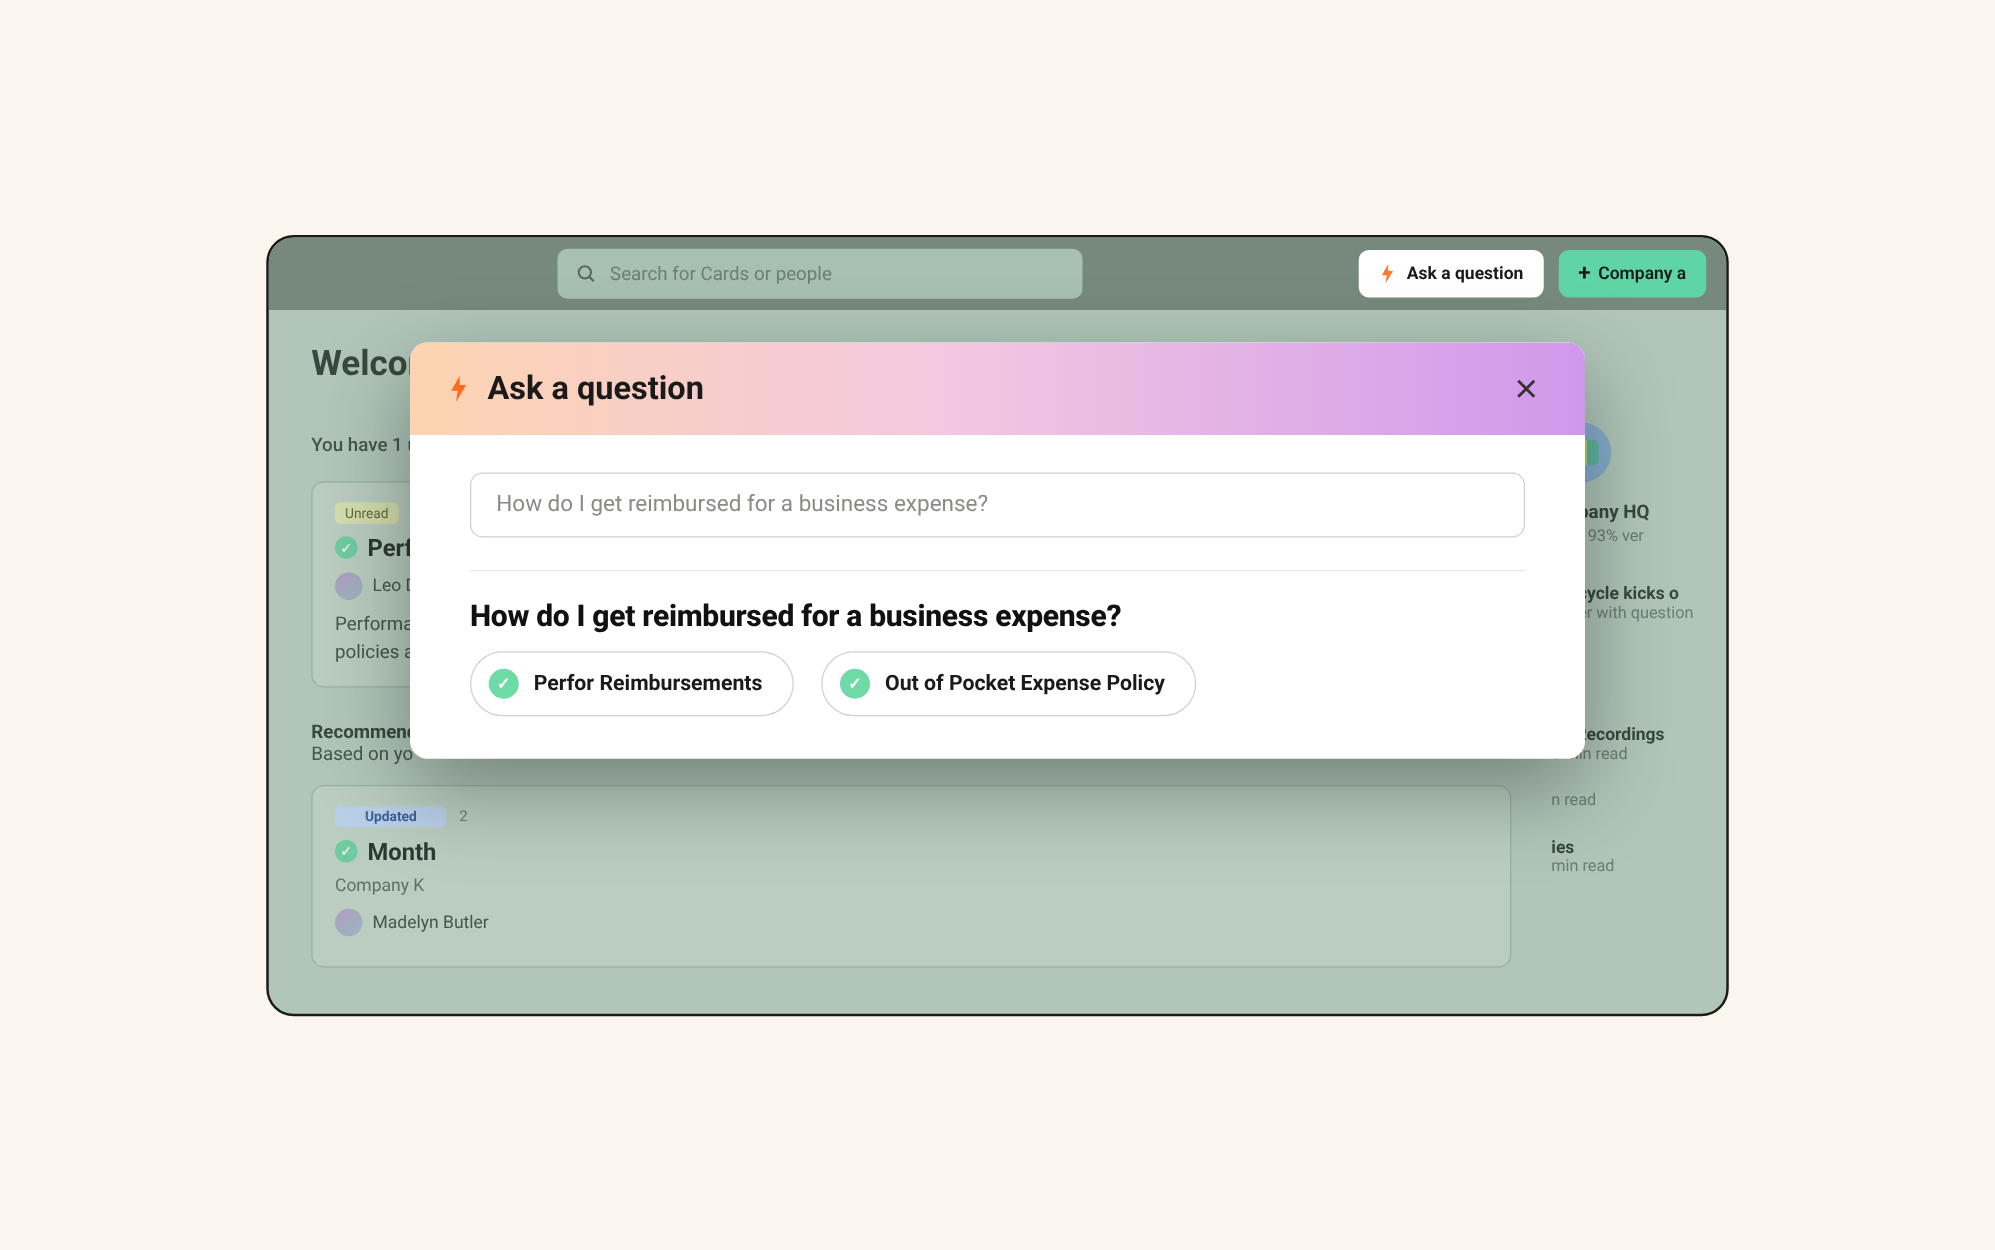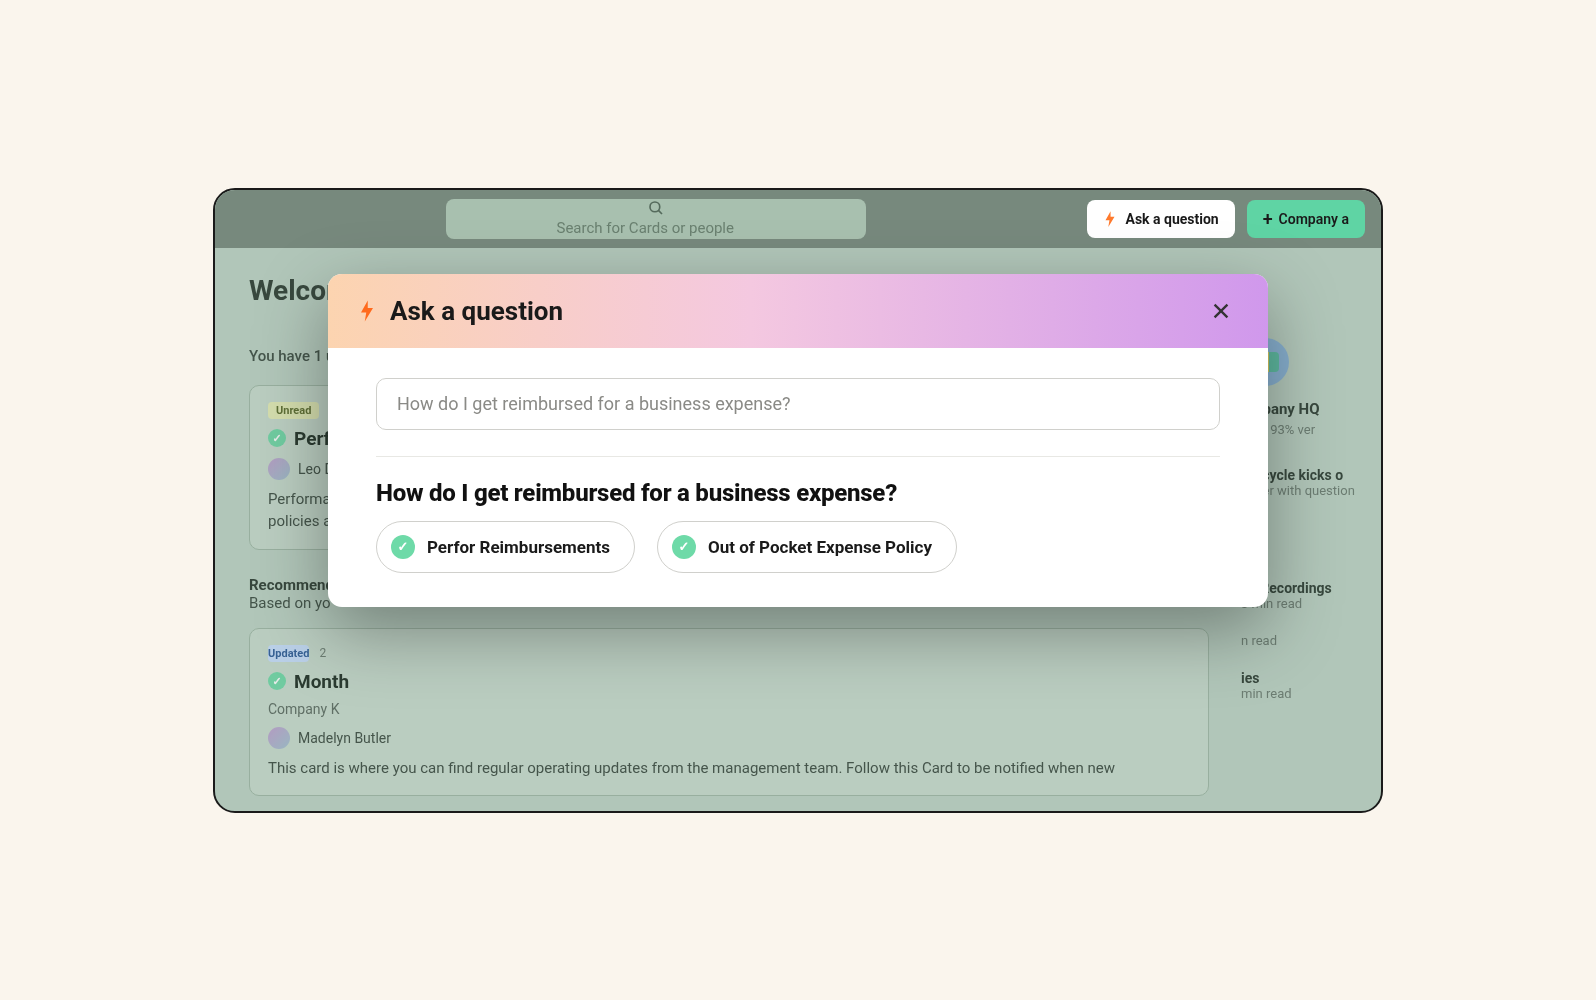--- a/index.html
+++ b/index.html
@@ -1,34 +1,34 @@
 <!DOCTYPE html>
 <html><head>
 <meta charset="utf-8">
 <style>
 * { margin:0; padding:0; box-sizing:border-box; font-family:-apple-system,BlinkMacSystemFont,"Segoe UI",Roboto,sans-serif; }
 body { background:#faf5ed; width:1596px; height:1000px; display:flex; align-items:center; justify-content:center; }
 .app-window { width:1170px; height:625px; background:#bdd4c6; border:2px solid #1a1a1a; border-radius:22px; overflow:hidden; position:relative; }
 .topbar { height:58px; background:#77897d; display:flex; align-items:center; padding:0 16px; gap:12px; }
-.search-wrap { margin-left:215px; width:420px; height:40px; background:#a8c0af; border-radius:8px; display:flex; align-items:center; padding:0 14px; color:#556a5c;flex-direction:column; }
+.search-wrap { margin-left:215px; width:420px; height:40px; background:#a8c0af; border-radius:8px; display:flex; align-items:center; padding:0 14px; gap:10px; color:#556a5c; }
 .search-wrap svg { width:18px; height:18px; flex-shrink:0; }
 .search-wrap input { flex:1; border:0; background:transparent; outline:0; font-size:15px; color:#445a4c; }
 .search-wrap input::placeholder { color:#6a8070; }
 .spacer { flex:1; }
 .btn-ask { height:38px; background:#fff; border:0; border-radius:8px; padding:0 16px; display:flex; align-items:center; gap:8px; font-weight:700; font-size:14px; color:#1a1a1a; cursor:pointer; }
 .btn-ask svg { width:14px; height:18px; }
 .btn-create { height:38px; background:#5fd4a4; border:0; border-radius:8px; padding:0 16px; display:flex; align-items:center; gap:6px; font-weight:600; font-size:14px; color:#1a1a1a; }
 .plus { font-size:18px; line-height:1; }
 .content { position:relative; padding:26px 34px; height:calc(100% - 58px); color:#2a3a30; }
 .welcome { font-size:28px; font-weight:700; color:#2a3a30; margin-bottom:40px; }
 .unread-line { font-size:15px; color:#3a4a40; margin-bottom:20px; font-weight:500; }
 .card { background:#c9dccf; border:1px solid #9fb8a6; border-radius:10px; padding:16px 18px; margin-bottom:26px; }
 .badges { display:flex; align-items:center; gap:10px; margin-bottom:8px; }
-.badge-unread { background:#e8f0b8; color:#5a6a28; font-size:11px; font-weight:700; padding:2px 8px; border-radius:4px; }
-.badge-updated { background:#c8e0ff; color:#2a5a9a; font-size:11px; font-weight:700; padding:2px 0; border-radius:4px; }
+.badge-unread { background:#e8f0b8; color:#5a6a28; font-size:11px; font-weight:400; padding:2px 8px; border-radius:4px; }
+.badge-updated { background:#c8e0ff; color:#2a5a9a; font-size:11px; font-weight:700; padding:2px 24px; border-radius:4px; }
 .badge-time { font-size:12px; color:#6a7a70; }
 .card-title-row { display:flex; align-items:center; gap:8px; margin-bottom:8px; }
 .check-dot { width:18px; height:18px; background:#6edaa8; border-radius:50%; display:flex; align-items:center; justify-content:center; color:#fff; font-size:11px; font-weight:700; }
 .card-title { font-size:19px; font-weight:700; color:#1a2a20; }
 .card-sub { font-size:14px; color:#5a6a60; margin-bottom:10px; }
 .author-row { display:flex; align-items:center; gap:8px; margin-bottom:8px; }
 .avatar-sm { width:22px; height:22px; border-radius:50%; background:linear-gradient(135deg,#c0a0d0,#a0c0d0); }
 .author-name { font-size:14px; color:#3a4a40; }
 .card-body { font-size:15px; color:#3a4a40; line-height:1.5; }
 .rec-head { font-size:15px; font-weight:700; color:#2a3a30; }
@@ -119,21 +119,20 @@
       </div>
       <div class="card-title-row">
         <span class="check-dot">✓</span>
         <span class="card-title">Month</span>
       </div>
       <div class="card-sub">Company K</div>
       <div class="author-row">
         <span class="avatar-sm"></span>
         <span class="author-name">Madelyn Butler</span>
       </div>
-      <div class="card-body">This card is where you can find regular operating updates from the management team. Follow this Card to be notified when new</div>
     </div>
 
     <div class="right-col">
       <div class="hq-circle">
           <div class="hq-emoji"></div>
         </div>
       <div class="rc-title">ompany HQ</div>
       <div class="rc-meta">rds  •  93% ver</div>
       <div class="rc-item">
         <div class="rc-item-t">ew cycle kicks o</div>

